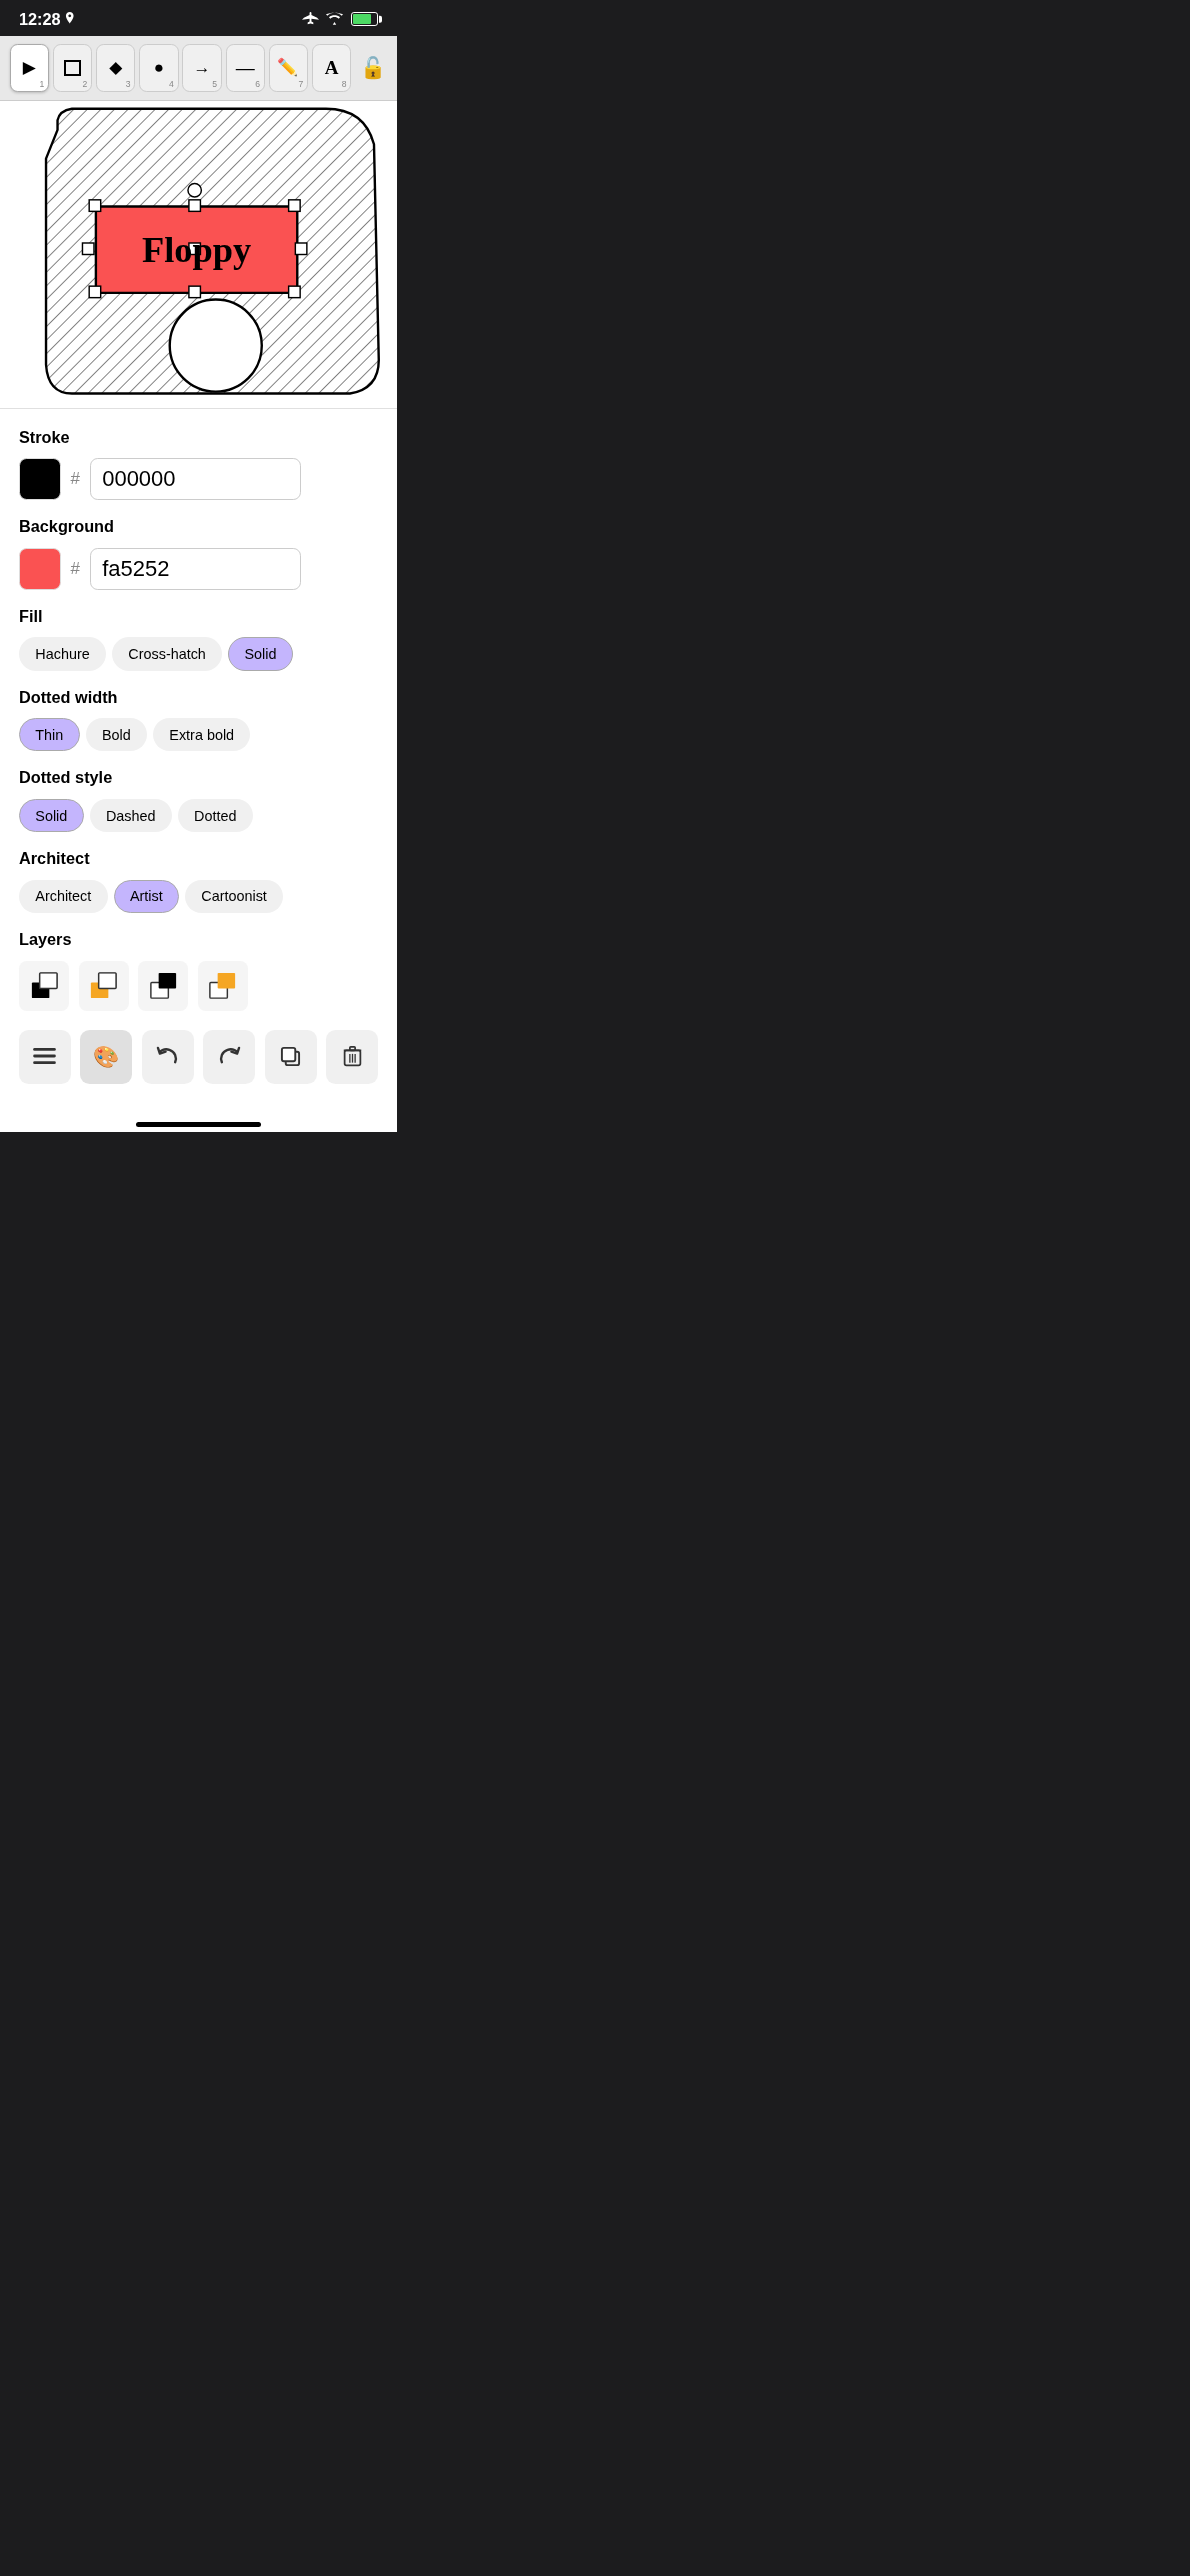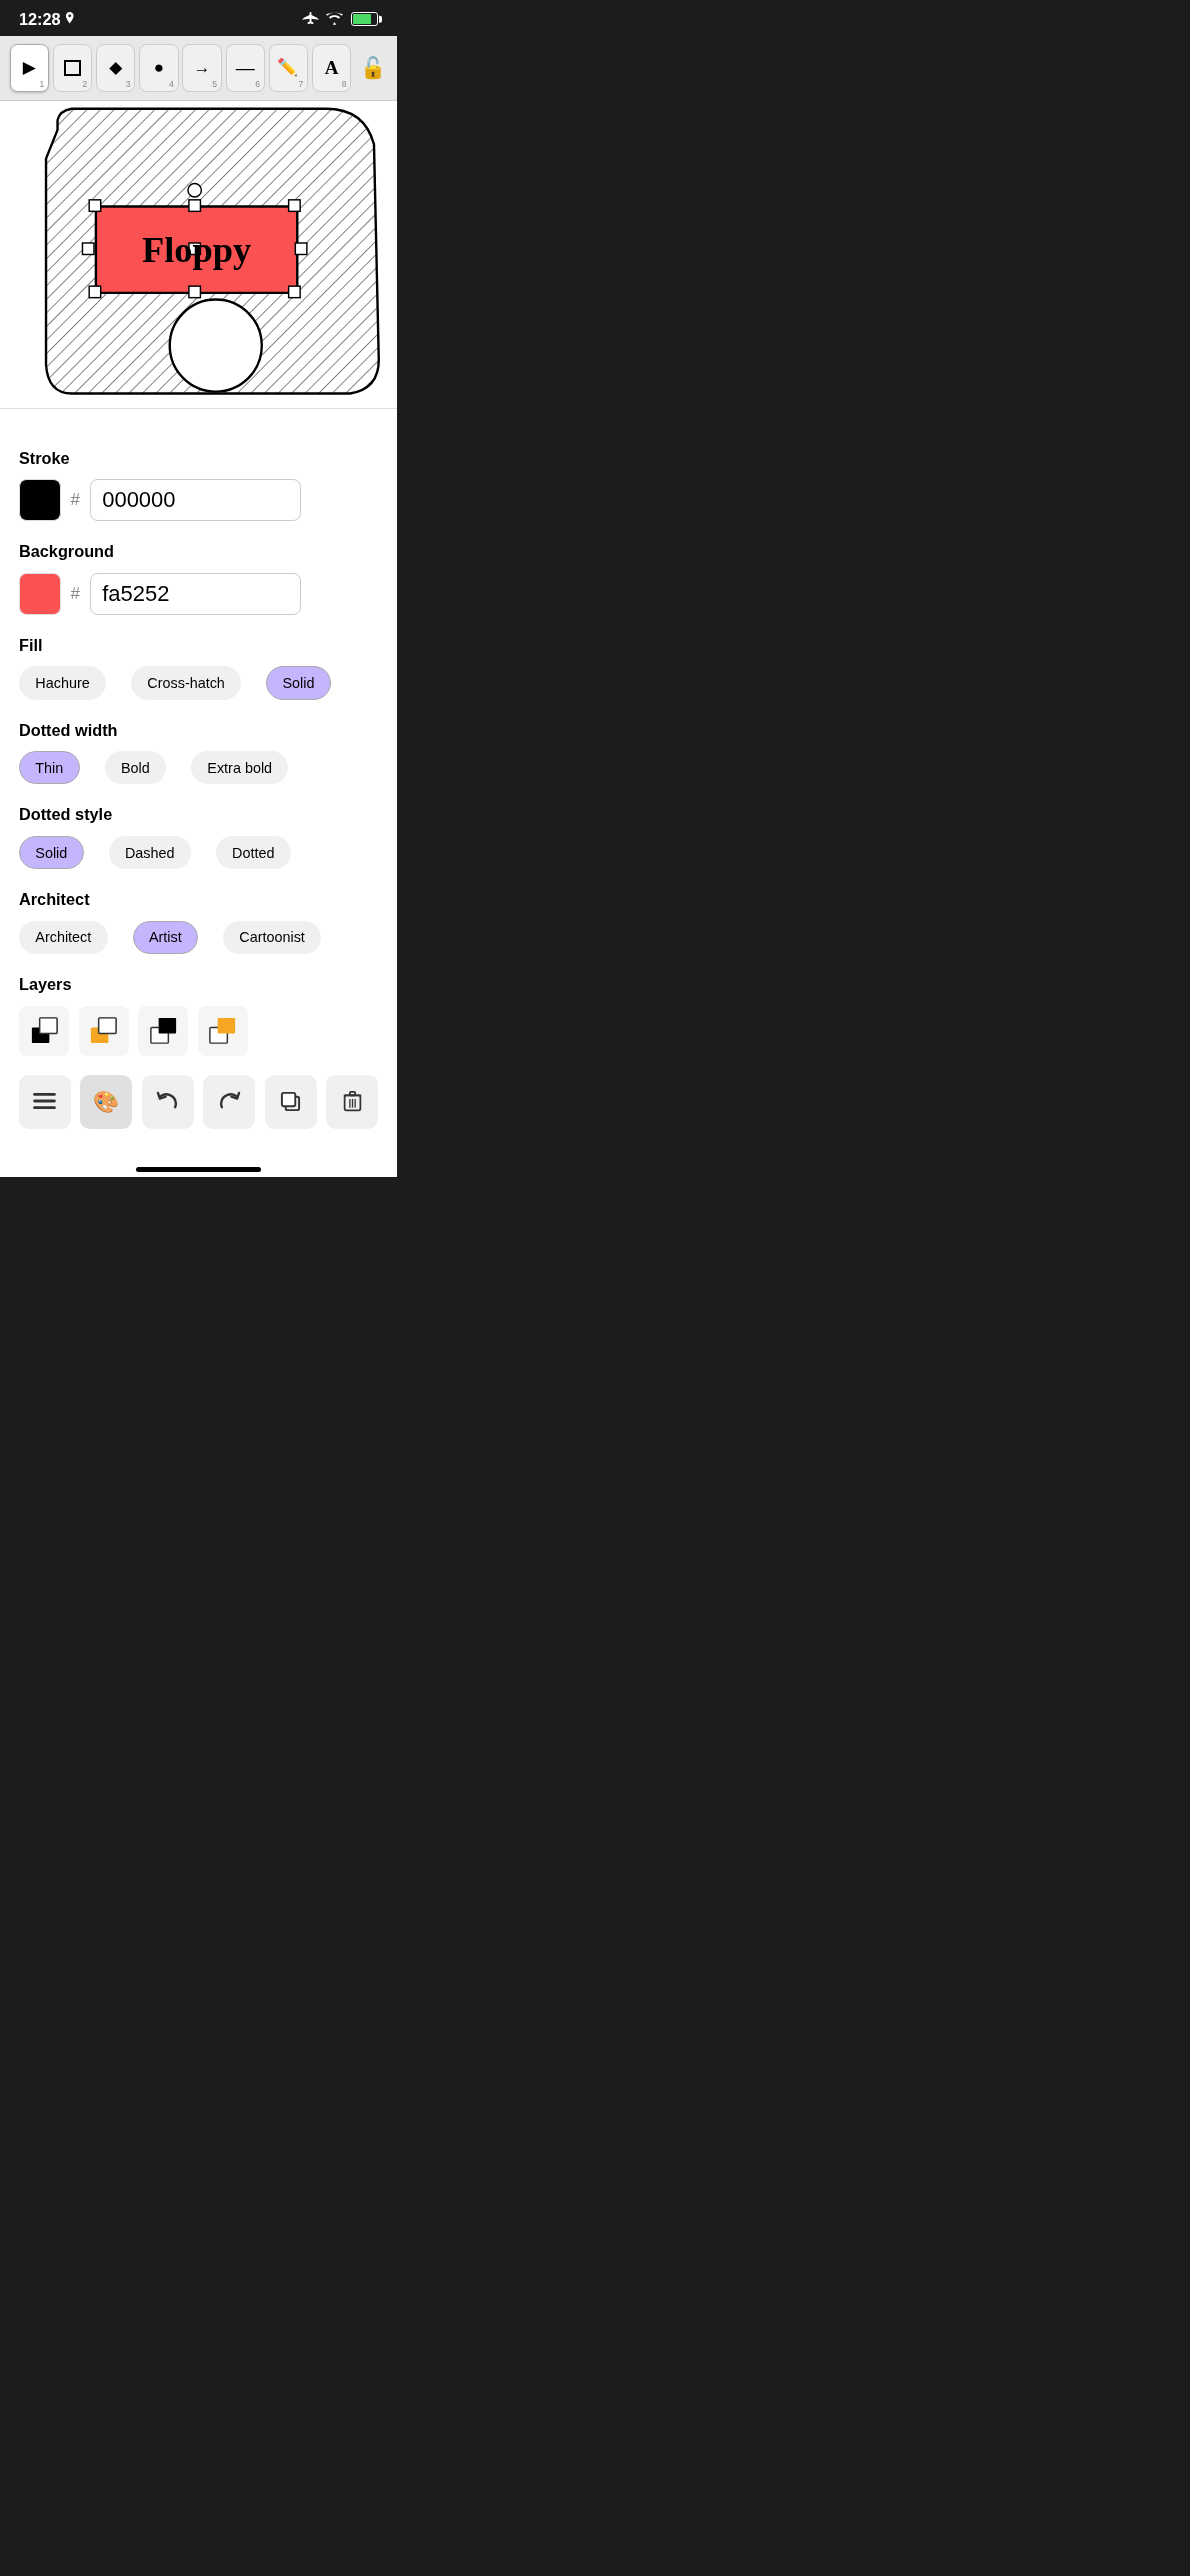--- a/index.html
+++ b/index.html
@@ -115,21 +115,20 @@
     .props-panel {
       background: white;
       padding: 19px;
       border-top: 1px solid #e0e0e0;
     }
     .prop-section-title {
       font-size: 16.3px;
       font-weight: 600;
       color: #000;
       margin-bottom: 11.5px;
-      margin-top: 21px;
     }
     .color-row {
       display: flex;
       align-items: center;
       gap: 9.6px;
       margin-bottom: 17px;
     }
     .color-swatch {
       width: 42px;
       height: 42px;
@@ -149,21 +148,21 @@
       border-radius: 7.7px;
       padding: 0 11.5px;
       font-size: 22px;
       color: #000;
       background: white;
       max-width: 211px;
     }
 
     .chip-group {
       display: flex;
-      gap: 25px;
+      gap: 6px;
       flex-wrap: wrap;
       margin-bottom: 17px;
     }
     .chip {
       padding: 7.7px 15.3px;
       border-radius: 19px;
       font-size: 14.4px;
       background: #f0f0f0;
       color: #000;
       cursor: pointer;

